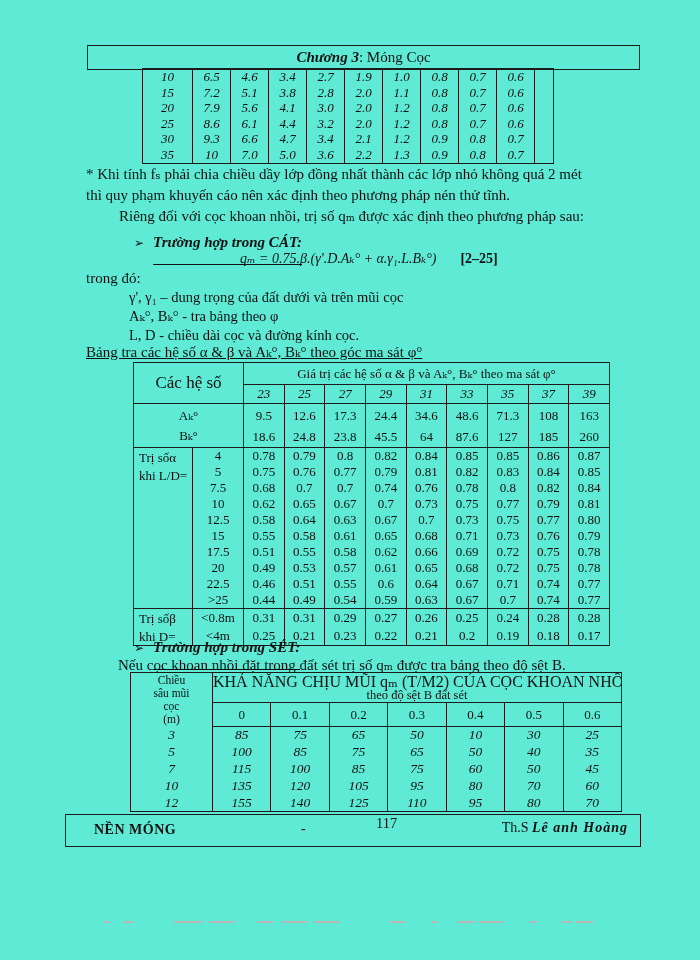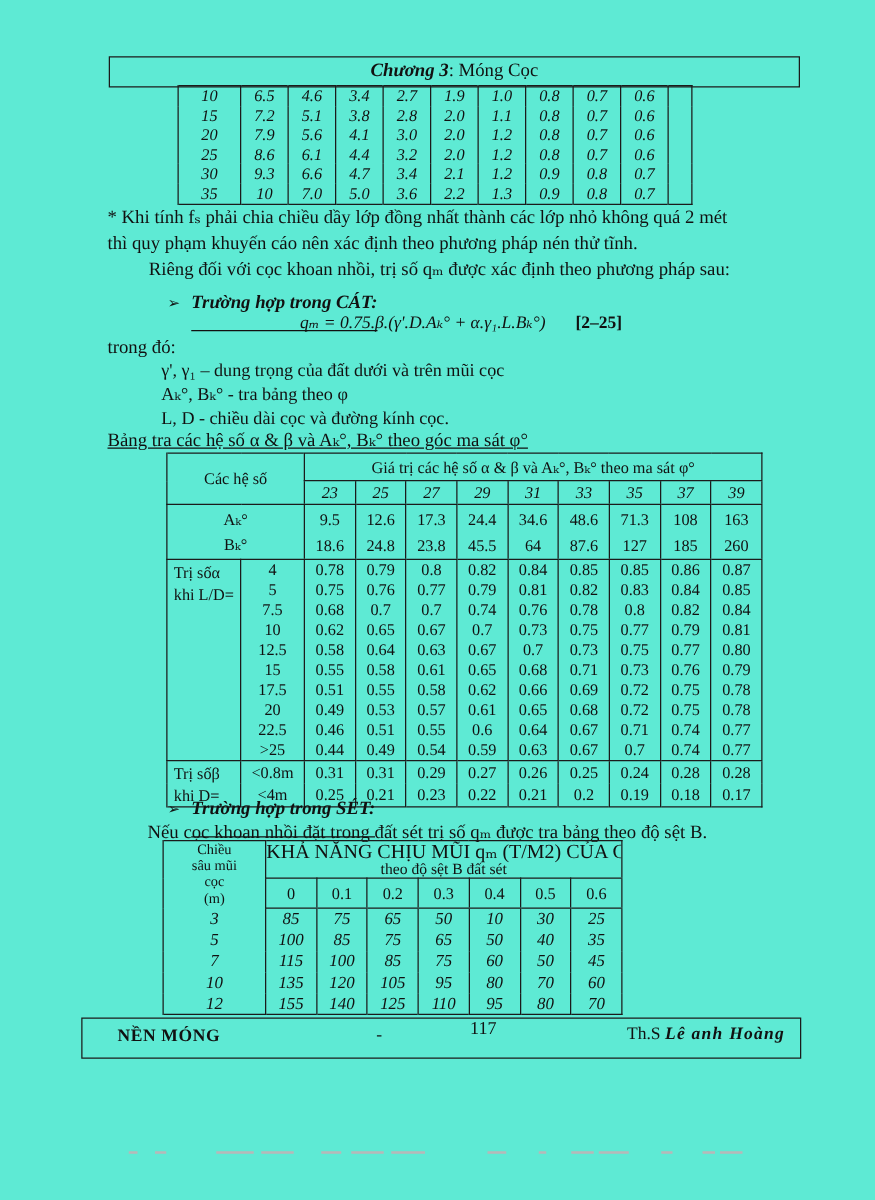--- a/index.html
+++ b/index.html
@@ -44,34 +44,34 @@
   .formula-line .eq-ref{margin-left:24px;font-weight:bold;}
 
   .where-label{position:absolute;left:86px;top:270px;font-size:15px;}
   .defs{position:absolute;left:129px;top:288px;font-size:14.5px;line-height:19px;font-style:italic;}
   .defs .def-line{font-style:normal;}
   .table-intro{position:absolute;left:86px;top:343px;font-size:15px;text-decoration:underline;}
   .clay-intro{position:absolute;left:118px;top:656px;font-size:15px;}
 
   
   table.coeff{left:133px;top:362px;width:477px;font-size:13px;}
-  table.coeff td.corner{font-size:13px;}
+  table.coeff td.corner{font-size:17px;}
   table.coeff tr.r-head{height:22px;}
   table.coeff tr.r-phi{height:19px;font-style:italic;}
   table.coeff tr.r-ab{height:44px;}
   table.coeff tr.r-alpha{height:14.6px;}
   table.coeff tr.r-beta{height:15.5px;}
   table.coeff td.mainhead{font-size:13px;}
   table.coeff td.ablabel div{line-height:20px;}
   table.coeff td.abval div{line-height:21px;}
   table.coeff td.grouplbl{vertical-align:top;text-align:left;padding-left:5px;}
   table.coeff td.grouplbl div{line-height:17px;padding-top:1px;}
 
   
-  table.clay{left:130px;top:672px;width:368px;border-radius:21px;}
+  table.clay{left:130px;top:672px;width:492px;border-radius:21px;}
   table.clay tr.r-title{height:29px;}
   table.clay tr.r-bvals{height:24px;font-size:13px;}
   table.clay tr.r-data{height:17px;font-size:13.5px;font-style:italic;}
   table.clay td.lefthead{font-size:11.5px;font-style:normal;}
   table.clay td.lefthead div{line-height:13px;}
   table.clay td.claytitle div.ct1{font-size:16px;line-height:15px;padding-top:1px;}
   table.clay td.claytitle div.ct2{font-size:12.5px;line-height:13px;}
 
   
   .footer-box{

